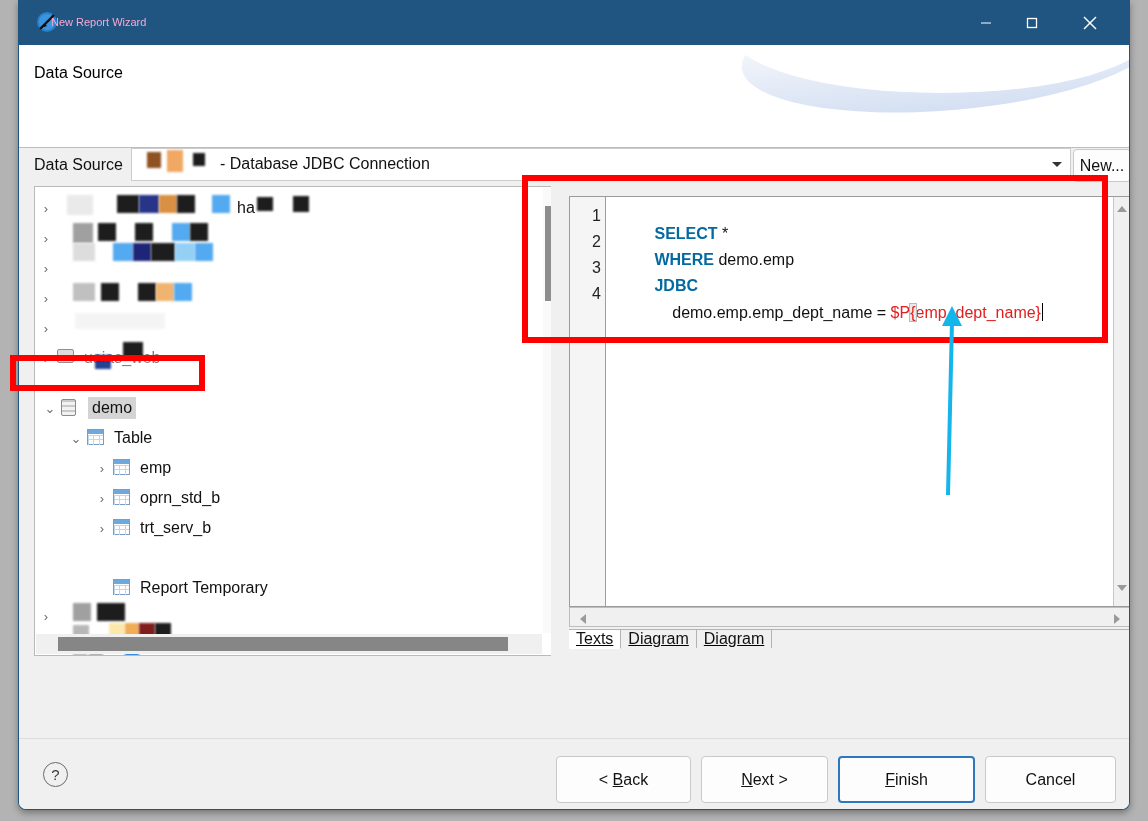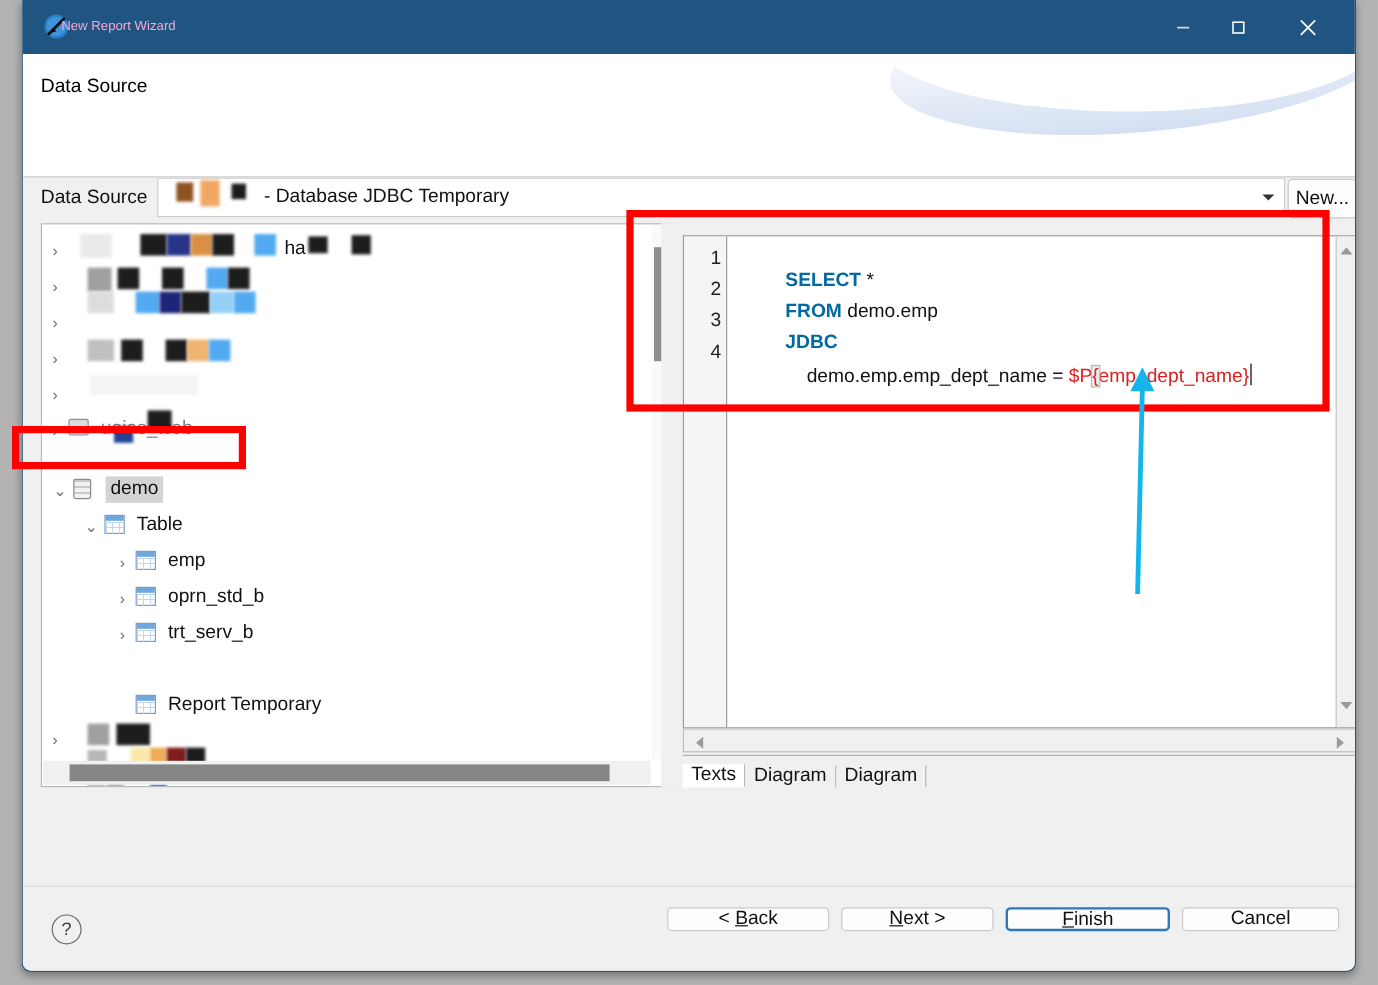--- a/index.html
+++ b/index.html
@@ -262,21 +262,21 @@
     width: 562px; height: 20px;
     background: #f0f0f0; border: 1px solid #bdbdbd;
   }
   .sb-arrow { position: absolute; width: 0; height: 0; }
 
   .tabbar {
     position: absolute; left: 18px; top: 443px;
     width: 562px; height: 27px;
     background: #f0f0f0;
     border-top: 1px solid #b3b3b3;
-    display: flex; align-items: flex-end;
+    display: flex; align-items: flex-start; text-decoration: underline;
   }
   .tab {
     padding: 0 7px; font-size: 16px; color: #111;
     display: flex; align-items: center;
     border-right: 1px solid #b3b3b3;
     background: #f0f0f0;
   }
   .tab.active { background: #ffffff; border-bottom: 1px solid #ffffff; }
 
   
@@ -286,24 +286,24 @@
     background: #f0f0f0;
     border-top: 1px solid #dcdcdc;
   }
   .help-icon {
     position: absolute; left: 24px; top: 23px;
     width: 25px; height: 25px; border-radius: 50%;
     border: 1px solid #6a6a6a; color: #3a3a3a;
     font-size: 15px; display: flex; align-items: center; justify-content: center;
   }
   .btn {
-    position: absolute; top: 17px; height: 20px;
+    position: absolute; top: 17px; height: 47px;
     background: #fdfdfd; border: 1px solid #c9c9c9; border-radius: 4px;
     font-size: 16px; color: #111;
-    display: flex; align-items: flex-start; justify-content: center;
+    display: flex; align-items: center; justify-content: center;
   }
   .btn.default { border: 2px solid #2f77bd; }
   .btn-back   { left: 537px; width: 135px; }
   .btn-next   { left: 682px; width: 127px; }
   .btn-finish { left: 819px; width: 137px; }
   .btn-cancel { left: 966px; width: 131px; }
   .mn { text-decoration: underline; }
 
   
   .anno-rect {
@@ -350,21 +350,21 @@
     <div class="swoosh2"></div>
     <div class="header-title">Data Source</div>
   </div>
 
   <div class="body-area">
 
     <div class="adapter-row">
       <div class="adapter-label">Data Source</div>
       <div class="adapter-combo">
         <div class="combo-text">
-          <span style="display:inline-block;width:80px"></span><span>- Database JDBC Temporary</span>
+          <span style="display:inline-block;width:80px"></span><span>- Database JDBC Connection</span>
         </div>
         <div class="combo-arrow"></div>
       </div>
 
       <div class="blur" style="left:128px;top:4px;width:14px;height:16px;background:#8a4a16"></div>
       <div class="blur" style="left:148px;top:2px;width:16px;height:22px;background:#f0a45c"></div>
       <div class="blur" style="left:174px;top:5px;width:12px;height:13px;background:#111"></div>
       <div class="new-btn">New...</div>
     </div>
 
@@ -517,21 +517,21 @@
           <div class="lineno" style="top:10px">1</div>
           <div class="lineno" style="top:36px">2</div>
           <div class="lineno" style="top:62px">3</div>
           <div class="lineno" style="top:88px">4</div>
         </div>
 
         <div class="codeline" style="top:10px">
           <span class="kw">SELECT</span><span> *</span>
         </div>
         <div class="codeline" style="top:36px">
-          <span class="kw">FROM</span><span> demo.emp</span>
+          <span class="kw">WHERE</span><span> demo.emp</span>
         </div>
         <div class="codeline" style="top:62px">
           <span class="kw">JDBC</span>
         </div>
         <div class="codeline" style="top:88px">
           <span>    demo.emp.emp_dept_name = </span><span class="param">$P</span><span class="param brace-hi">{</span><span class="param">emp_dept_name}</span><span class="caret"></span>
         </div>
 
         <div class="ed-vscroll">
           <div class="sb-arrow" style="left:3px;top:9px;border-left:5px solid transparent;border-right:5px solid transparent;border-bottom:6px solid #9a9a9a"></div>

